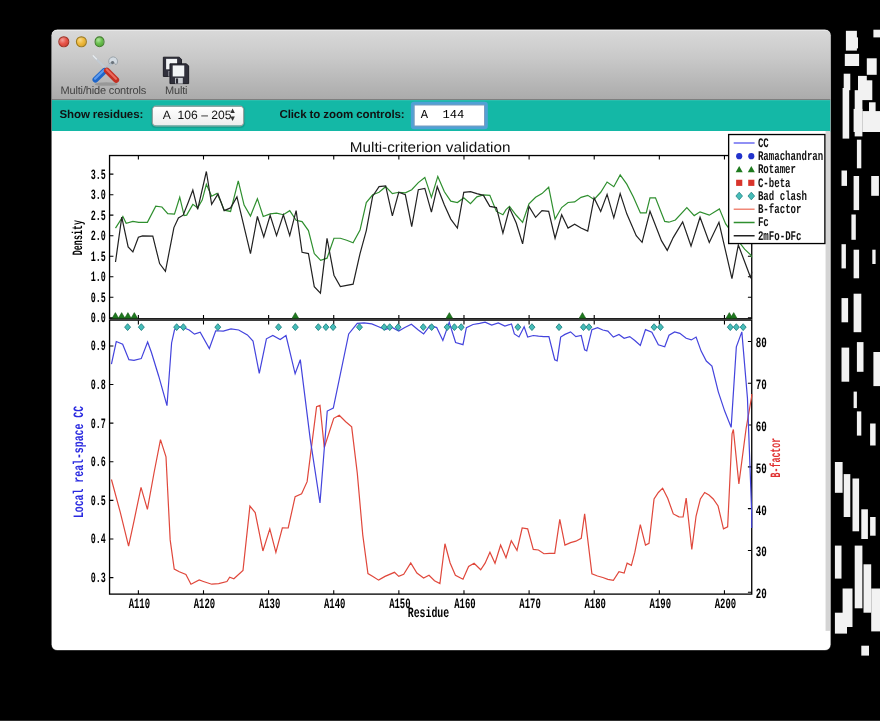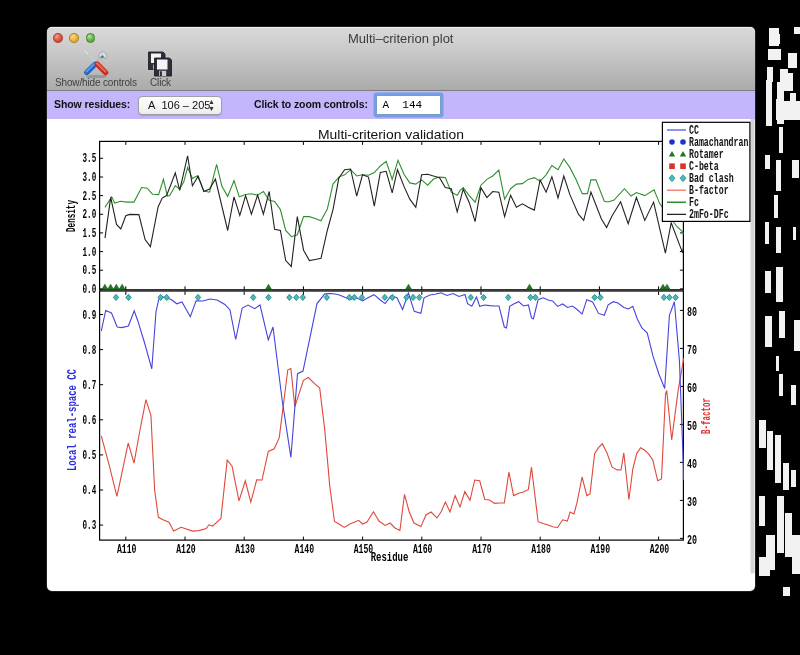--- a/index.html
+++ b/index.html
@@ -11,21 +11,21 @@
   background:linear-gradient(#d9d9d9, #c9c9c9 40%, #ababab);
   border-bottom:1px solid #7e7e7e;
   box-shadow:inset 0 1px 0 rgba(255,255,255,0.55); }
 #wtitle { position:absolute; left:0; top:4px; width:100%; text-align:center;
   font-size:13px; color:#3c3c3c; }
 .tl { position:absolute; top:6.8px; width:9.6px; height:9.6px; border-radius:50%; }
 #tl-r { left:6.2px; background:radial-gradient(circle at 35% 30%, #f2a09a, #e9564b 45%, #c33b2d); border:0.5px solid #a33327; }
 #tl-y { left:22.4px; background:radial-gradient(circle at 35% 30%, #f8d88a, #efba3c 45%, #cf9928); border:0.5px solid #9e7b1e; }
 #tl-g { left:38.6px; background:radial-gradient(circle at 35% 30%, #b4e8a2, #6ac04f 45%, #4f9e35); border:0.5px solid #3f7d2a; }
 .toollabel { position:absolute; top:50px; font-size:10px; letter-spacing:-0.15px; color:#414141; }
-#controls { position:absolute; left:0; top:64.9px; width:100%; height:28.5px; background:#c4b5fd; }
+#controls { position:absolute; left:0; top:64.9px; width:100%; height:28.5px; background:#14b8a6; }
 .clabel { position:absolute; top:7px; font-size:10.5px; font-weight:bold; letter-spacing:-0.1px; color:#111; }
 #dropdown { position:absolute; left:91px; top:4.5px; width:84px; height:19px;
   background:linear-gradient(#ffffff,#ededed); border:1px solid #9f9f9f; border-radius:4px;
   box-shadow:0 1px 1px rgba(0,0,0,0.15); font-size:11px; color:#111; line-height:17px; padding-left:9px; }
 #stepper { position:absolute; right:3px; top:1.5px; width:13px; height:14px; font-size:7px; line-height:7px;
   text-align:center; color:#333; }
 #field { position:absolute; left:328.5px; top:4px; width:65px; height:20px; background:#fff;
   border:1px solid #7a9cc0; box-shadow:0 0 0 2.5px rgba(95,155,225,0.8); border-radius:1px;
   font-family:"Liberation Mono", monospace; font-size:11px; line-height:18px; padding-left:6px; color:#000; }
 #plotwrap { position:absolute; left:0; top:0; width:100%; height:100%;border-radius:24px; }
@@ -33,21 +33,20 @@
   background:linear-gradient(#f6f6f6,#e4e4e4); border-top:1px solid #a8a8a8;
   font-size:11px; letter-spacing:-0.15px; color:#1a1a1a; line-height:16px; padding-left:2px; }
 </style></head>
 <body>
 <div id="stage">
   <div id="win">
     <div id="titlebar">
       <div class="tl" id="tl-r"></div>
         <div class="tl" id="tl-y"></div>
         <div class="tl" id="tl-g"></div>
-      <div id="wtitle">Multi–criterion plot</div>
       <svg width="30" height="30" viewBox="0 0 30 30" style="position:absolute;left:34px;top:21px">
 <ellipse cx="15.5" cy="28.6" rx="10.5" ry="1.8" fill="rgba(0,0,0,0.16)"></ellipse>
 <line x1="3.6" y1="2.6" x2="14.8" y2="13.8" stroke="#c2cad2" stroke-width="2"></line>
 <line x1="3.4" y1="2.4" x2="7" y2="6" stroke="#eef1f4" stroke-width="1"></line>
 <line x1="20.6" y1="9.4" x2="14.5" y2="14.9" stroke="#b6c0c9" stroke-width="3"></line>
 <path d="M18.6 10.1 A4 4 0 1 1 24.3 10.9 L22.6 8.7 A1.7 1.7 0 0 0 20.4 8.3 Z" fill="#d3dbe2" stroke="#8b959e" stroke-width="0.7"></path>
 <circle cx="21.3" cy="8.9" r="1.4" fill="#6a737b"></circle>
 <line x1="14.0" y1="16.4" x2="5.8" y2="24.4" stroke="#1f66c9" stroke-width="5.4" stroke-linecap="round"></line>
 <line x1="13.4" y1="15.8" x2="5.4" y2="23.6" stroke="#5d9bee" stroke-width="2" stroke-linecap="round"></line>
 <line x1="16.2" y1="16.2" x2="24.6" y2="24.6" stroke="#c32f22" stroke-width="5.4" stroke-linecap="round"></line>
@@ -60,22 +59,22 @@
  <rect x="8.2" y="15.5" width="6.6" height="5" fill="#c9ccd1"></rect>
  <rect x="9" y="16" width="1.8" height="4.5" fill="#2c2c36"></rect>
 </g>
 <g>
  <path d="M9.5 9 h15 l2 2 v16 h-17 z" fill="#30303b" stroke="#15151d" stroke-width="0.8"></path>
  <rect x="12" y="10.5" width="10.5" height="10" fill="#f2f4f6"></rect>
  <rect x="14.2" y="21.8" width="7" height="5.2" fill="#c9ccd1"></rect>
  <rect x="15" y="22.3" width="1.9" height="4.7" fill="#2c2c36"></rect>
 </g>
 </svg>
-      <div class="toollabel" style="left:8px;">Show/hide controls</div>
-      <div class="toollabel" style="left:103px;">Click</div>
+      <div class="toollabel" style="left:8px;">Multi/hide controls</div>
+      <div class="toollabel" style="left:103px;">Multi</div>
     </div>
     <div id="controls">
       <div class="clabel" style="left:7px;">Show residues:</div>
       <div id="dropdown">A&nbsp; 106 – 205<div id="stepper">▲<br>▼</div></div>
       <div class="clabel" style="left:207px;">Click to zoom controls:</div>
       <div id="field">A&nbsp;&nbsp;144</div>
     </div>
     <div id="plotwrap">
 <svg width="707.5" height="454.5" viewBox="47 119 707.5 454.5" style="position:absolute;left:0;top:92.9px;" shape-rendering="auto">
 <rect x="47" y="119" width="707.5" height="454.5" fill="#ffffff"></rect>

